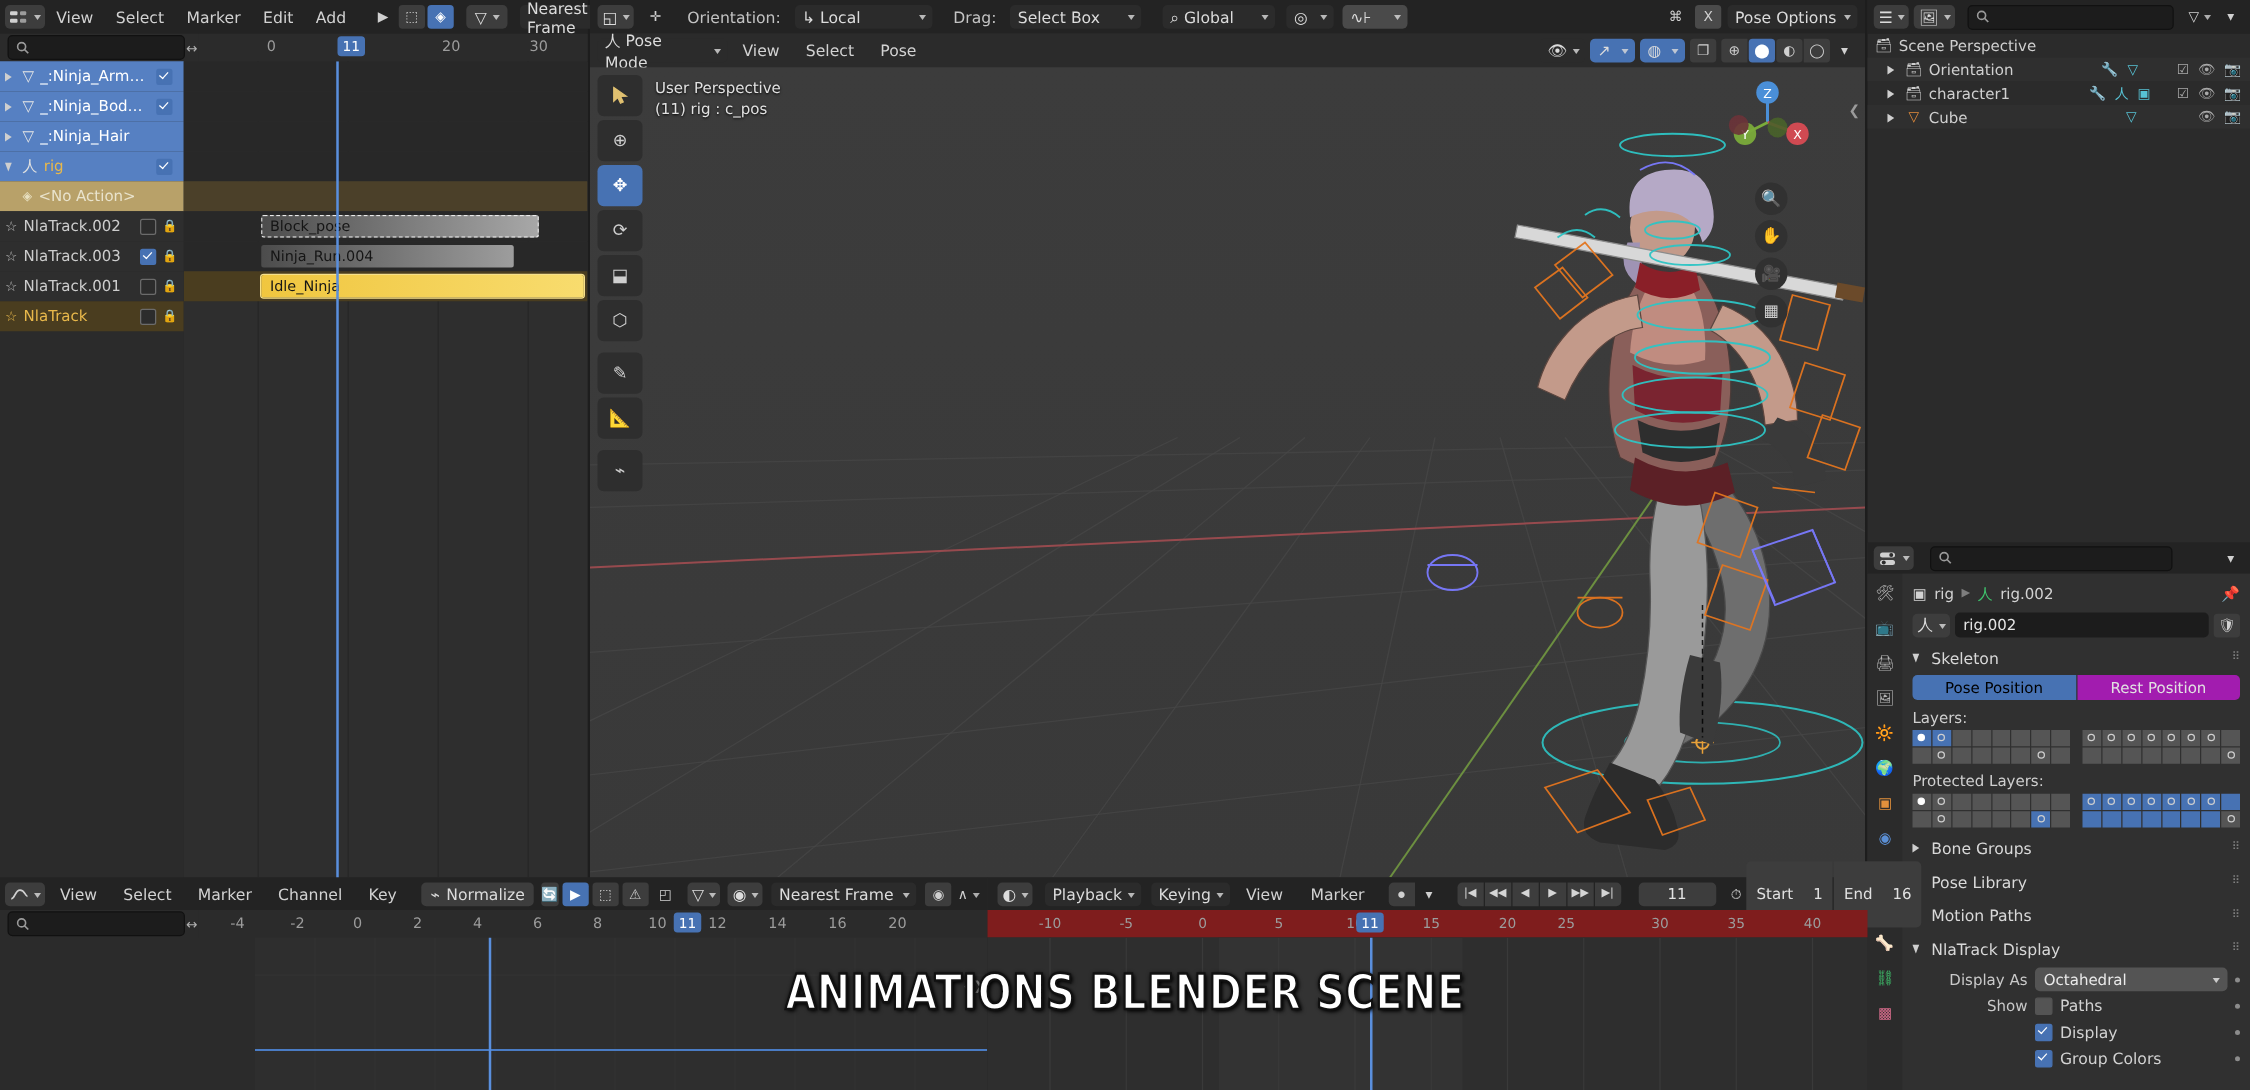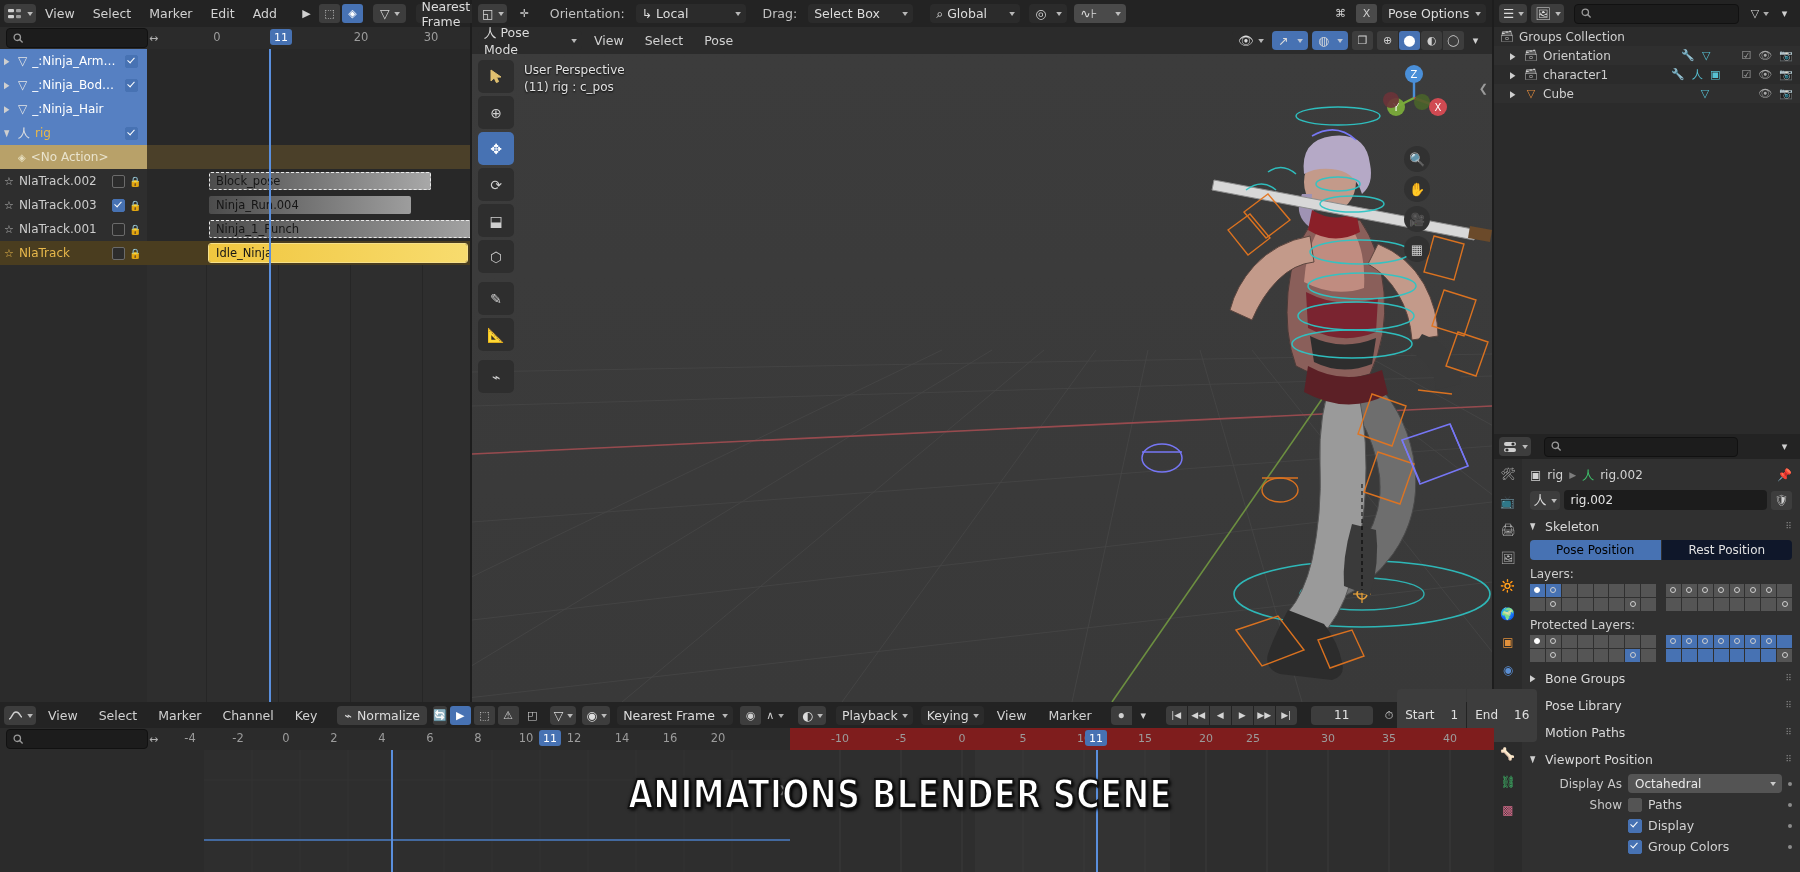--- a/index.html
+++ b/index.html
@@ -98,21 +98,21 @@
           display:flex;flex-direction:column;align-items:center;padding-top:6px;gap:10px;}
   .prtab{width:20px;height:18px;display:flex;align-items:center;justify-content:center;font-size:12px;color:#b5b5b5;}
   .prbody{position:absolute;left:28px;top:25px;right:0;bottom:0;background:#303030;padding:5px 8px;box-sizing:border-box;}
   .breadcrumb{display:flex;align-items:center;gap:6px;font-size:12px;color:#d2d2d2;height:22px;}
   .namefield{display:flex;align-items:center;gap:4px;margin-top:4px;}
   .nfin{flex:1;background:#1c1c1c;border-radius:4px;height:20px;display:flex;align-items:center;
         padding:0 7px;font-size:12px;color:#e4e4e4;}
   .panhead{display:flex;align-items:center;gap:6px;height:22px;font-size:12.5px;color:#d9d9d9;margin-top:5px;}
   .segbtn{display:flex;margin-top:3px;gap:1px;}
   .segbtn>div{flex:1;height:20px;display:flex;align-items:center;justify-content:center;font-size:12px;
-        background:#0f172a;color:#e2e2e2;}
+        background:#a21caf;color:#e2e2e2;}
   .segbtn>div:first-child{border-radius:4px 0 0 4px;}
   .segbtn>div:last-child{border-radius:0 4px 4px 0;}
   .segbtn>div.on{background:#4772b3;color:#000000;}
   .lyrlabel{font-size:12px;color:#cfcfcf;margin-top:7px;}
   .lyrgrid{display:flex;gap:10px;margin-top:3px;}
   .lyrhalf{display:grid;grid-template-columns:repeat(8,1fr);grid-auto-rows:13px;gap:1px;flex:1;}
   .lc{background:#555;}
   .lc.on{background:#4772b3;}
   .lc.dot:after{content:"";display:block;width:4px;height:4px;border-radius:50%;border:1px solid #cfcfcf;
         margin:3px auto;}
@@ -273,25 +273,20 @@
       <div class="trow dark"></div>
       <div class="trow actbg"></div>
       <div class="trow dark">
         <div class="strip dash" style="left:62px;width:222px">
           <span>Block_pose</span>
         </div>
       </div>
       <div class="trow dark">
         <div class="strip sh" style="left:62px;width:202px">
           <span>Ninja_Run.004</span>
-        </div>
-      </div>
-      <div class="trow dark">
-        <div class="strip dash" style="left:62px;width:282px">
-          <span>Ninja_1_Punch</span>
         </div>
       </div>
       <div class="trow hlbg">
         <div class="strip gold" style="left:62px;width:258px">
           <span>Idle_Ninja</span>
         </div>
       </div>
       <div class="vline" style="left:122px"></div>
     </div>
   </div>
@@ -508,21 +503,21 @@
             <circle cx="4.3" cy="4.3" r="3.2" fill="none" stroke="#9a9a9a" stroke-width="1.3"></circle>
             <line x1="6.6" y1="6.6" x2="9.6" y2="9.6" stroke="#9a9a9a" stroke-width="1.4"></line>
           </svg>
       </div>
       <div class="icbx flat">▽<span class="chev">▾</span></div>
       <div class="icbx flat">▾</div>
     </div>
 
     <div class="orow" style="padding-left:6px">
       <span class="oico">🗃</span>
-      <span>Groups Collection</span>
+      <span>Scene Perspective</span>
     </div>
 
     <div class="orow alt" style="padding-left:16px">
       <span class="tri">▶</span>
       <span class="oico">🗃</span>
       <span>Orientation</span>
       <span class="oright">
         <span style="color:#e3a33a">🔧</span>
         <span style="color:#57c2d4">▽</span>
         <span style="margin-left:24px">☑</span>
@@ -710,21 +705,21 @@
         <span>Pose Library</span>
         <span style="margin-left:auto;color:#7e7e7e;font-size:9px">⠿</span>
       </div>
       <div class="panhead">
         <span class="tri">▶</span>
         <span>Motion Paths</span>
         <span style="margin-left:auto;color:#7e7e7e;font-size:9px">⠿</span>
       </div>
       <div class="panhead">
         <span class="tri" style="transform:scaleY(1.3)">▼</span>
-        <span>Viewport Position</span>
+        <span>NlaTrack Display</span>
         <span style="margin-left:auto;color:#7e7e7e;font-size:9px">⠿</span>
       </div>
 
       <div class="prow" style="margin-top:3px">
         <span class="pl">Display As</span>
         <div class="ddl">
           <span>Octahedral</span>
             <span class="chev">▾</span>
         </div>
         <span class="tinydot"></span>

